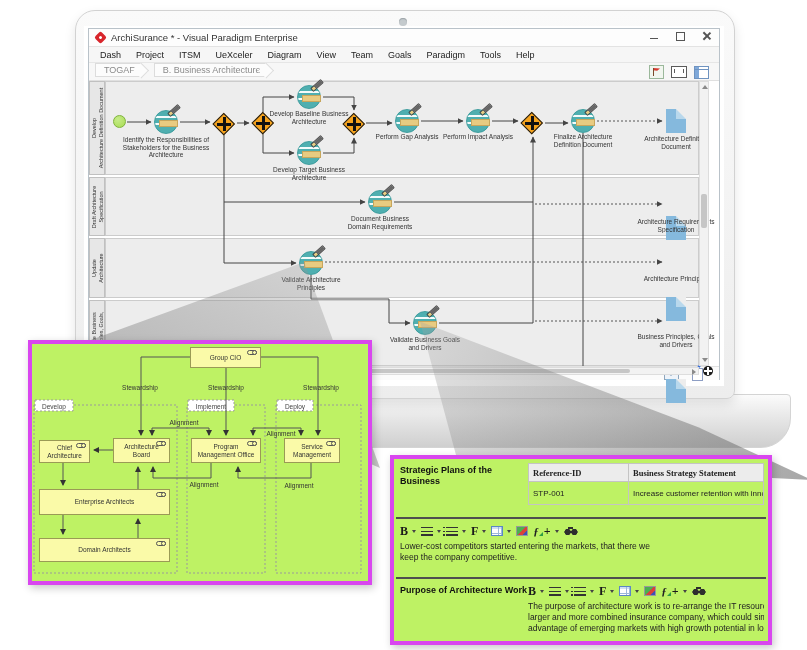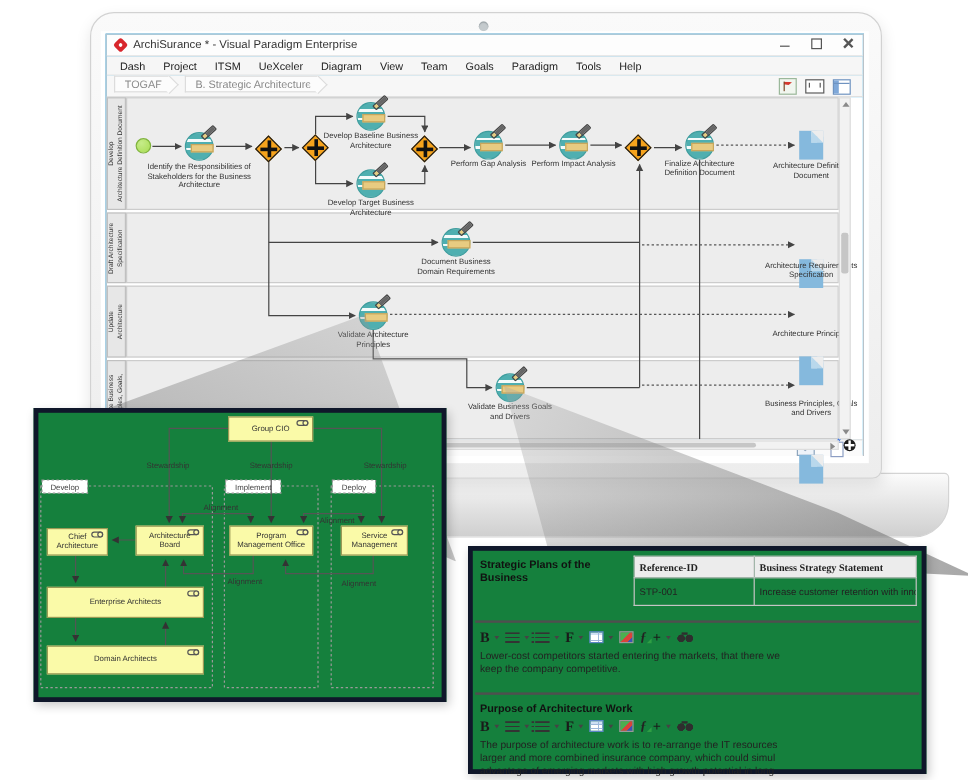--- a/index.html
+++ b/index.html
@@ -7,21 +7,21 @@
        font-family:"Liberation Sans",sans-serif;-webkit-font-smoothing:antialiased;}
   .abs{position:absolute;}
   
   .base{left:63px;top:394px;width:726px;height:52px;background:linear-gradient(#fbfbfb,#e2e2e2 55%,#cfcfcf);
         border:1px solid #d4d4d4;border-radius:4px 4px 30px 30px;z-index:1;}
   .bezel{left:75px;top:10px;width:658px;height:387px;background:linear-gradient(#fafafa,#ededed);
          border:1px solid #d2d2d2;border-radius:20px 20px 8px 8px;box-shadow:0 5px 12px rgba(0,0,0,.10);z-index:2;}
   .webcam{left:399px;top:18px;width:8px;height:8px;border-radius:50%;background:#c4cacd;box-shadow:inset 0 1px 1px #9aa2a6;z-index:3;}
   .screen{left:84px;top:26px;width:640px;height:360px;background:#ffffff;z-index:3;}
   
-  .appwin{left:88px;top:28px;width:632px;height:352px;background:#0ea5e9;border:1px solid #b9c2c9;box-sizing:border-box;z-index:4;font-size:10px;color:#222;}
+  .appwin{left:88px;top:28px;width:632px;height:352px;background:#d946ef;border:1px solid #b9c2c9;box-sizing:border-box;z-index:4;font-size:10px;color:#222;}
   .titlebar{position:relative;height:17px;background:#fdfdfd;border-bottom:1px solid #e3e3e3;display:flex;align-items:center;padding-left:7px;}
   .vplogo{width:9px;height:9px;background:#d8262c;transform:rotate(45deg);border-radius:2px;margin-right:6px;position:relative;}
   .vplogo::after{content:'';position:absolute;left:3px;top:3px;width:3px;height:3px;background:#fff;border-radius:50%;}
   .title{font-size:9.5px;color:#333;}
   .winbtns{position:absolute;right:8px;top:2px;display:flex;gap:16px;align-items:center;}
   .wb{width:10px;height:10px;position:relative;cursor:default;}
   .wb-min::after{content:'';position:absolute;left:1px;bottom:2px;width:8px;height:1.5px;background:#555;}
   .wb-max::after{content:'';position:absolute;left:1px;top:1px;width:7px;height:7px;border:1.2px solid #555;}
   .wb-close::before,.wb-close::after{content:'';position:absolute;left:5px;top:0;width:1.5px;height:10px;background:#555;}
   .wb-close::before{transform:rotate(45deg);} .wb-close::after{transform:rotate(-45deg);}
@@ -74,21 +74,21 @@
   .ic-mail::before{content:'';position:absolute;left:0;top:0;width:0;height:0;border-left:6.5px solid transparent;border-right:6.5px solid transparent;border-top:5px solid #8fa6bd;}
   .ic-note{position:absolute;right:16px;top:1px;width:9px;height:11px;border:1px solid #8d9ec4;background:#fff;}
   .ic-note::before{content:'';position:absolute;left:1px;top:2px;width:9px;height:2.4px;background:#3a6fd8;transform:rotate(-50deg);transform-origin:left top;}
   
   .beam{z-index:40;pointer-events:none;}
   .beam1{left:88px;top:260px;width:292px;height:208px;background:linear-gradient(205deg,rgba(160,160,160,.28),rgba(105,105,105,.52));
          clip-path:polygon(74% 1%,0 39%,100% 100%);}
   .beam2{left:420px;top:320px;width:392px;height:160px;background:linear-gradient(115deg,rgba(165,165,165,.30),rgba(95,95,95,.55));
          clip-path:polygon(0 1%,9.7% 89%,100% 100%,71% 67%);}
   
-  .panel{background:#15803d;border:4px solid #0f172a;box-sizing:border-box;z-index:50;box-shadow:2px 3px 8px rgba(0,0,0,.22);}
+  .panel{background:#bef264;border:4px solid #d946ef;box-sizing:border-box;z-index:50;box-shadow:2px 3px 8px rgba(0,0,0,.22);}
   .orgpanel{left:28px;top:340px;width:344px;height:245px;}
   .orgbox{position:absolute;background:#fafaa8;border:1px solid #9a9a55;box-sizing:border-box;text-align:center;
           font-size:6.5px;line-height:7.5px;color:#333;display:flex;flex-direction:column;justify-content:center;z-index:2;}
   .roleic{position:absolute;top:2px;right:3px;width:10px;height:5px;border:1px solid #555;border-radius:3px;box-sizing:border-box;}
   .roleic::after{content:'';position:absolute;right:-1px;top:-1px;width:5px;height:5px;border:1px solid #555;border-radius:50%;background:#fafaa8;box-sizing:border-box;}
   .orgsvg{position:absolute;left:0;top:0;z-index:1;}
   
   .tablepanel{left:390px;top:455px;width:382px;height:190px;font-size:8.5px;color:#222;}
   .trow{display:flex;padding:3px 4px 2px 6px;box-sizing:border-box;}
   .tlabel{width:128px;flex:none;font-weight:bold;font-size:9px;line-height:11px;color:#111;padding-top:3px;}
@@ -141,21 +141,21 @@
     <span>Diagram</span>
     <span>View</span>
     <span>Team</span>
     <span>Goals</span>
     <span>Paradigm</span>
     <span>Tools</span>
     <span>Help</span>
   </div>
   <div class="crumbbar">
     <span class="crumbtab">TOGAF</span>
-    <span class="crumbtab">B. Strategic Architecture</span>
+    <span class="crumbtab">B. Business Architecture</span>
     <span class="crumbicons">
       <span class="ic ic-flag"></span>
       <span class="ic ic-fit"></span>
       <span class="ic ic-panel"></span>
     </span>
   </div>
 
   <div class="diagram">
 
     <div class="lanehead" style="top:0;height:94px;">
@@ -483,21 +483,21 @@
         <span class="ic-script">ƒ</span>
         <span class="tg">+</span>
           <span class="caret"></span>
         <span class="ic-bino"></span>
       </div>
       <div class="txtline">Lower-cost competitors started entering the markets, that there we</div>
       <div class="txtline">keep the company competitive.</div>
     </div>
   </div>
   <div class="sep"></div>
-  <div class="trow" style="height:62px;flex-direction:column;">
+  <div class="trow" style="height:62px;">
     <div class="tlabel">Purpose of Architecture Work</div>
     <div class="tcontent">
       <div class="tbar">
         <span class="tg">B</span>
           <span class="caret"></span>
         <span class="ic-align"></span>
           <span class="caret"></span>
         <span class="ic-list"></span>
           <span class="caret"></span>
         <span class="tg">F</span>

